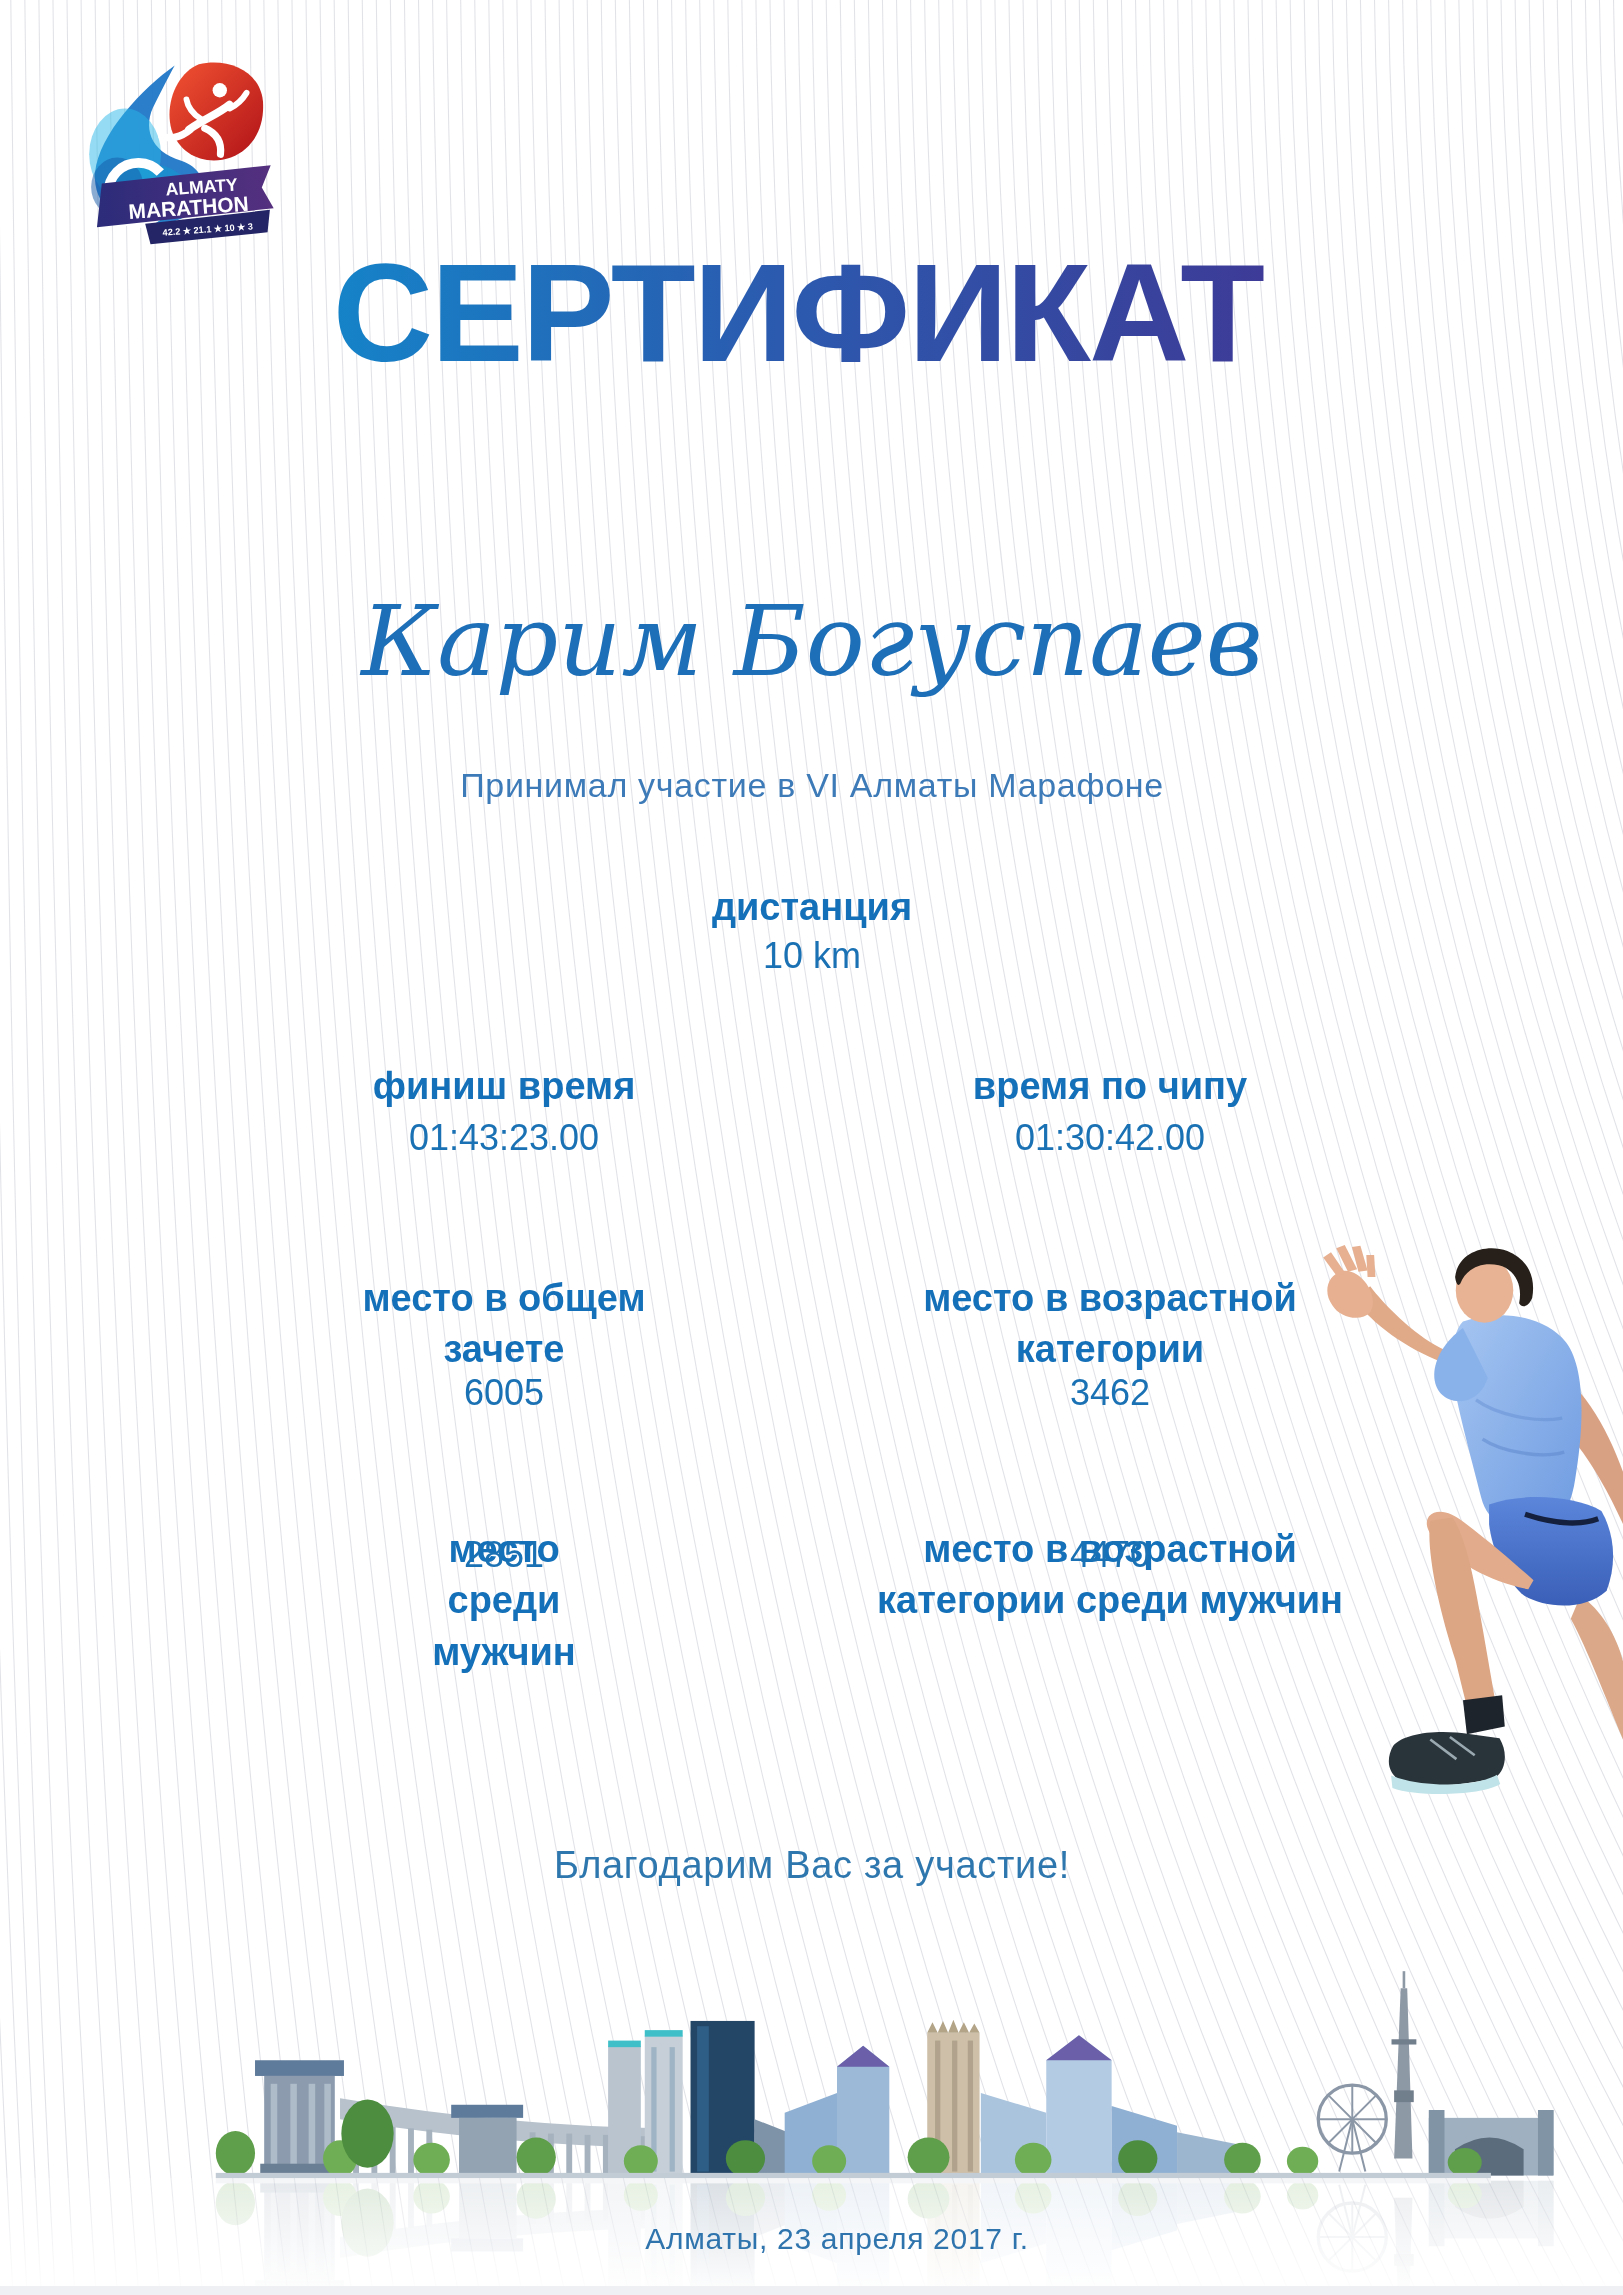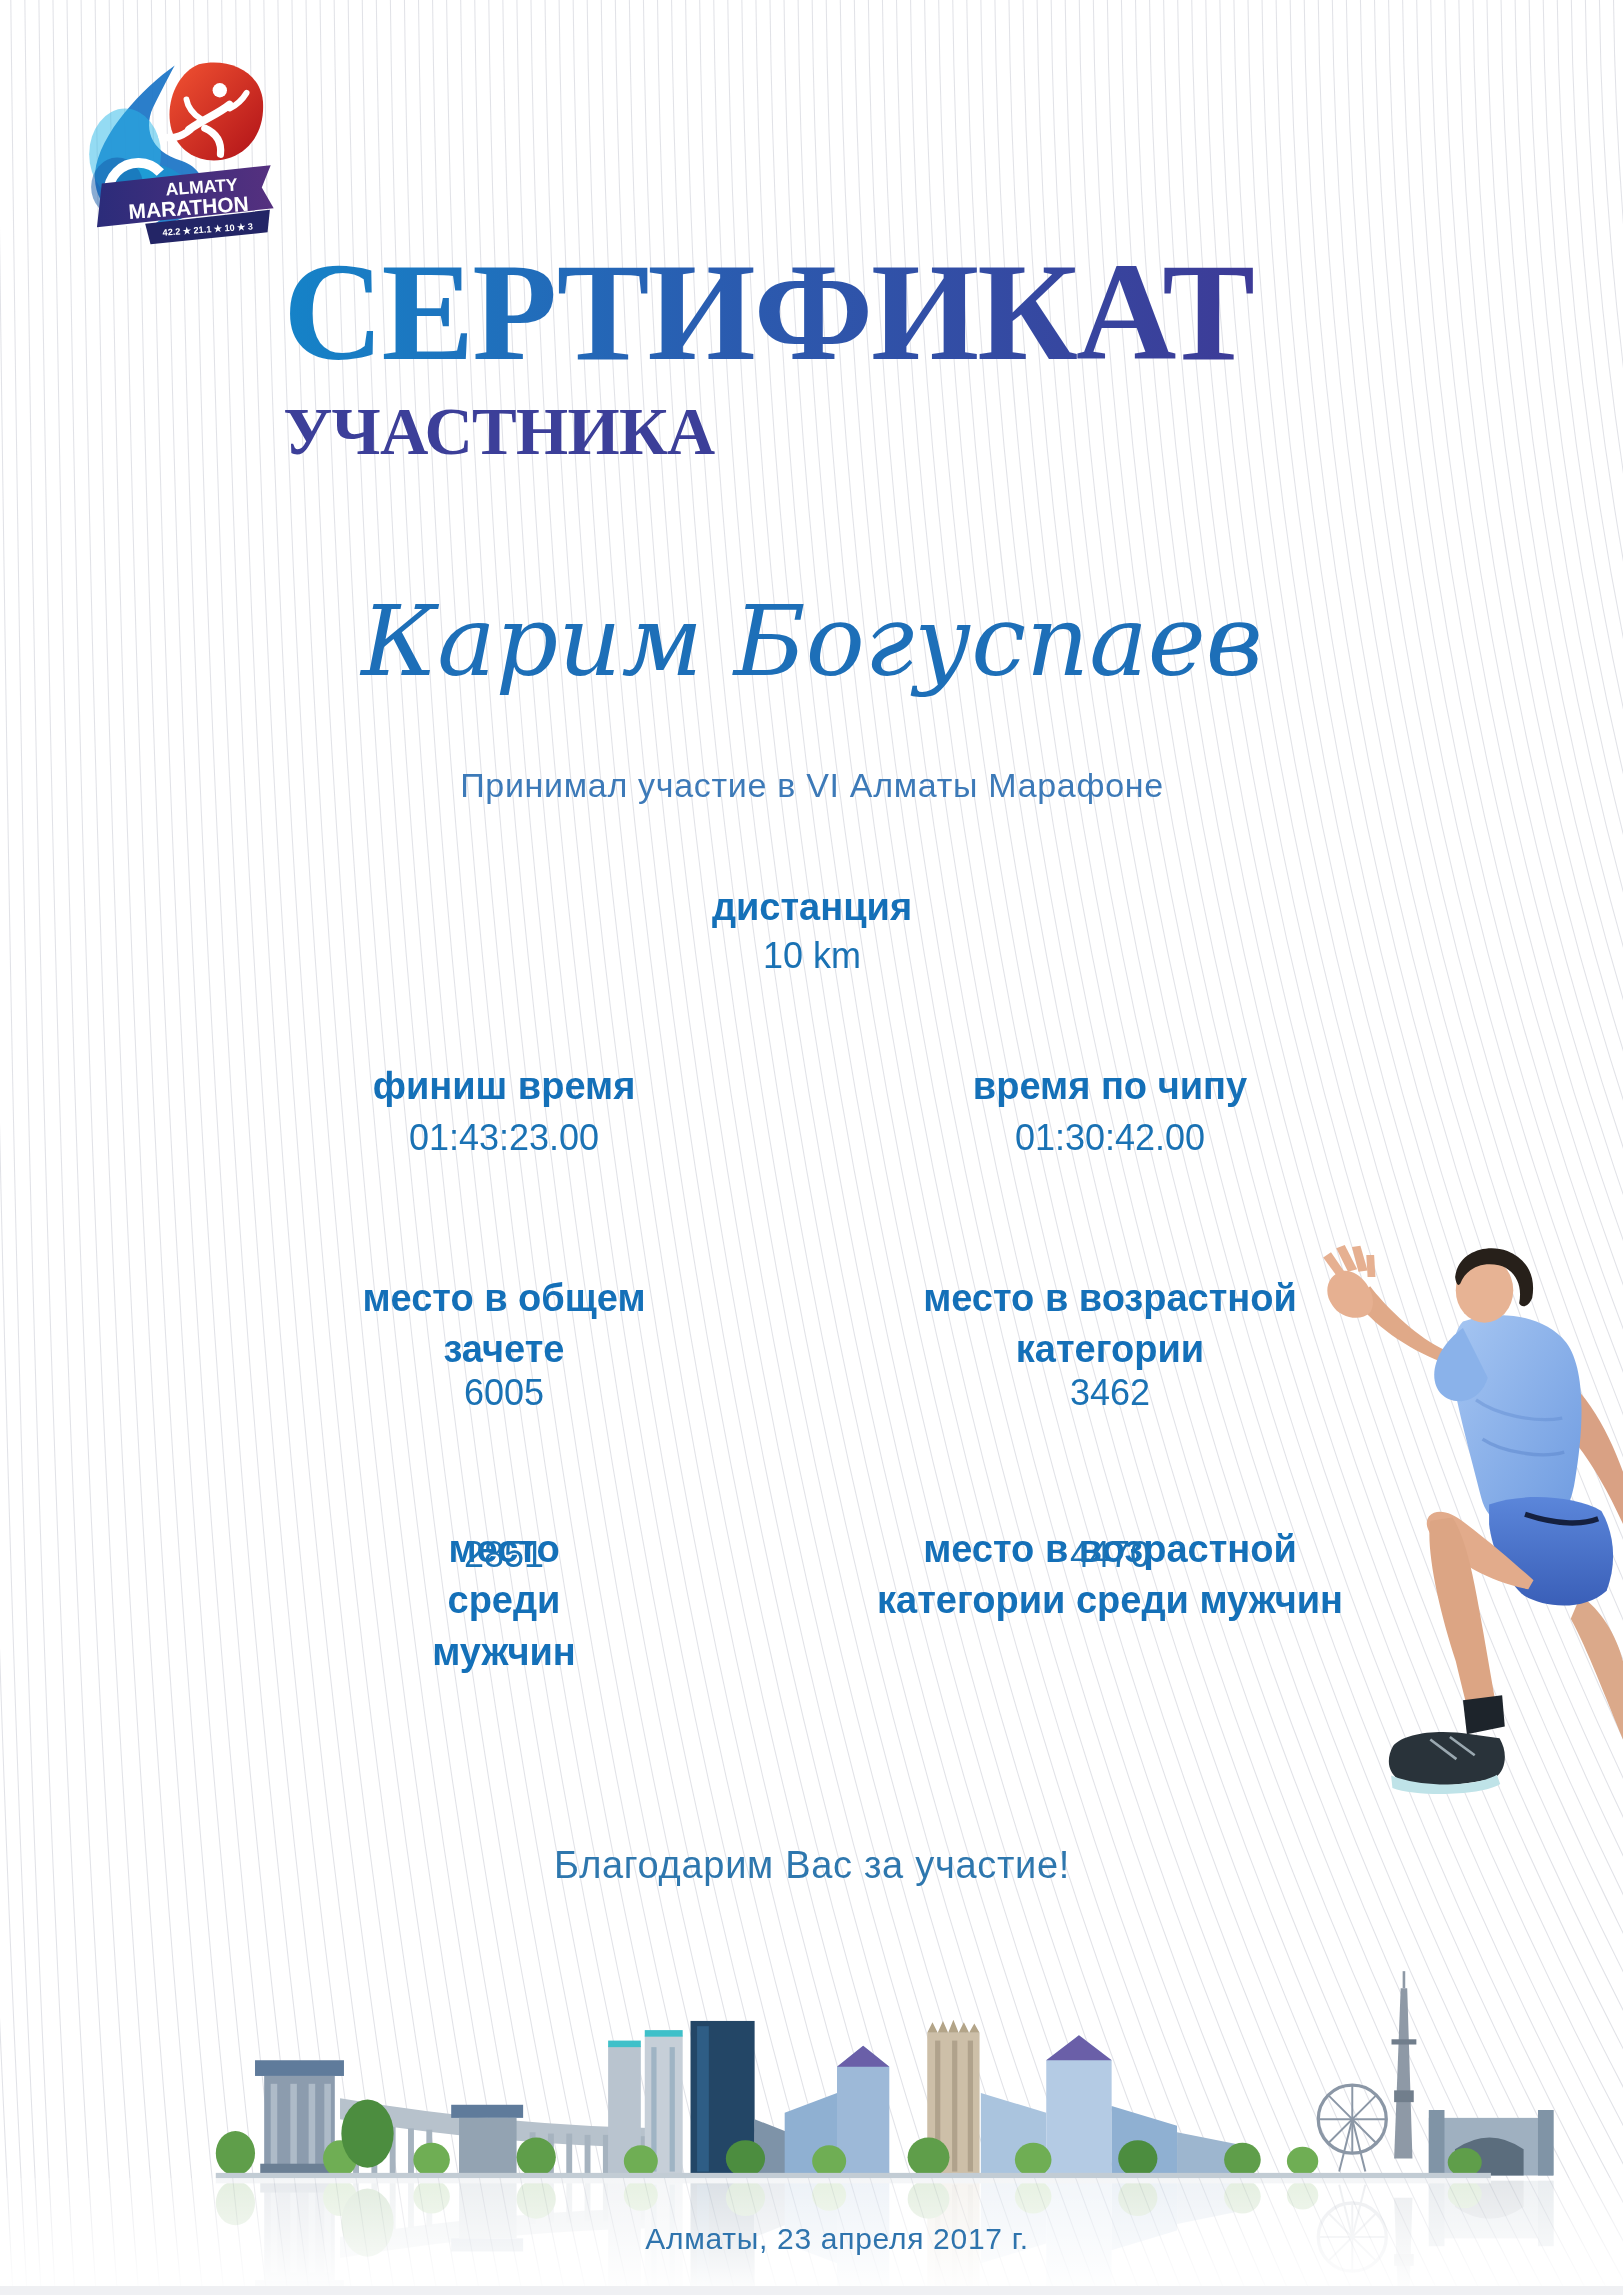--- a/index.html
+++ b/index.html
@@ -6,21 +6,21 @@
   #page{position:relative;width:1623px;height:2295px;overflow:hidden;
         font-family:"Liberation Sans",sans-serif;background:#ffffff;}
   #bg-svg{position:absolute;left:0;top:0;width:1623px;height:2295px;}
   .abs{position:absolute;}
   .centered{left:812px;transform:translateX(-50%);}
 
   
   #logo{left:65px;top:56px;width:209px;height:190px;}
 
   
-  #title-block{top:243px;left:768px;transform:translateX(-50%);text-align:left;font-family:Liberation Serif, serif;}
+  #title-block{top:243px;left:798px;transform:translateX(-50%);text-align:right;}
   #main-title{font-size:139px;font-weight:bold;line-height:1;letter-spacing:-2px;
     background:linear-gradient(90deg,#1583c8 0%,#2a5cb0 45%,#3d3b97 100%);
     -webkit-background-clip:text;background-clip:text;color:transparent;
     white-space:nowrap;}
   #sub-title{font-size:67px;font-weight:bold;line-height:1;letter-spacing:-0.7px;
     color:#3c3f99;margin-top:15.7px;}
 
   
   #participant-name{top:592px;font-family:"DejaVu Serif",serif;font-style:italic;
     font-size:98px;line-height:1;color:#1d6fb8;white-space:nowrap;}
@@ -88,21 +88,20 @@
       <polygon points="58,186 318,176 302,209 318,242 46,252" fill="url(#banG)"></polygon>
       <polygon points="120,252 312,244 306,278 126,284" fill="#232566"></polygon>
       <text x="210" y="211" font-size="27" font-weight="bold" fill="#ffffff" text-anchor="middle" font-family="Liberation Sans, sans-serif">ALMATY</text>
       <text x="188" y="243" font-size="32" font-weight="bold" fill="#ffffff" text-anchor="middle" font-family="Liberation Sans, sans-serif">MARATHON</text>
       <text x="215" y="272" font-size="14" font-weight="bold" fill="#ffffff" text-anchor="middle" font-family="Liberation Sans, sans-serif">42.2 ★ 21.1 ★ 10 ★ 3</text>
     </g>
   </svg>
 
   <div id="title-block" class="abs">
     <div id="main-title">СЕРТИФИКАТ</div>
-    <div id="sub-title">УЧАСТНИКА</div>
   </div>
 
   <div id="event-line" class="abs centered">Принимал участие в VI Алматы Марафоне</div>
   <div id="participant-name" class="abs centered">Карим Богуспаев</div>
 
   <div id="distance-label" class="abs centered res-label">дистанция</div>
   <div id="distance-value" class="abs centered res-value">10 km</div>
 
   <div class="abs colL r1l res-label w420">финиш время</div>
   <div class="abs colL r1v res-value">01:43:23.00</div>

